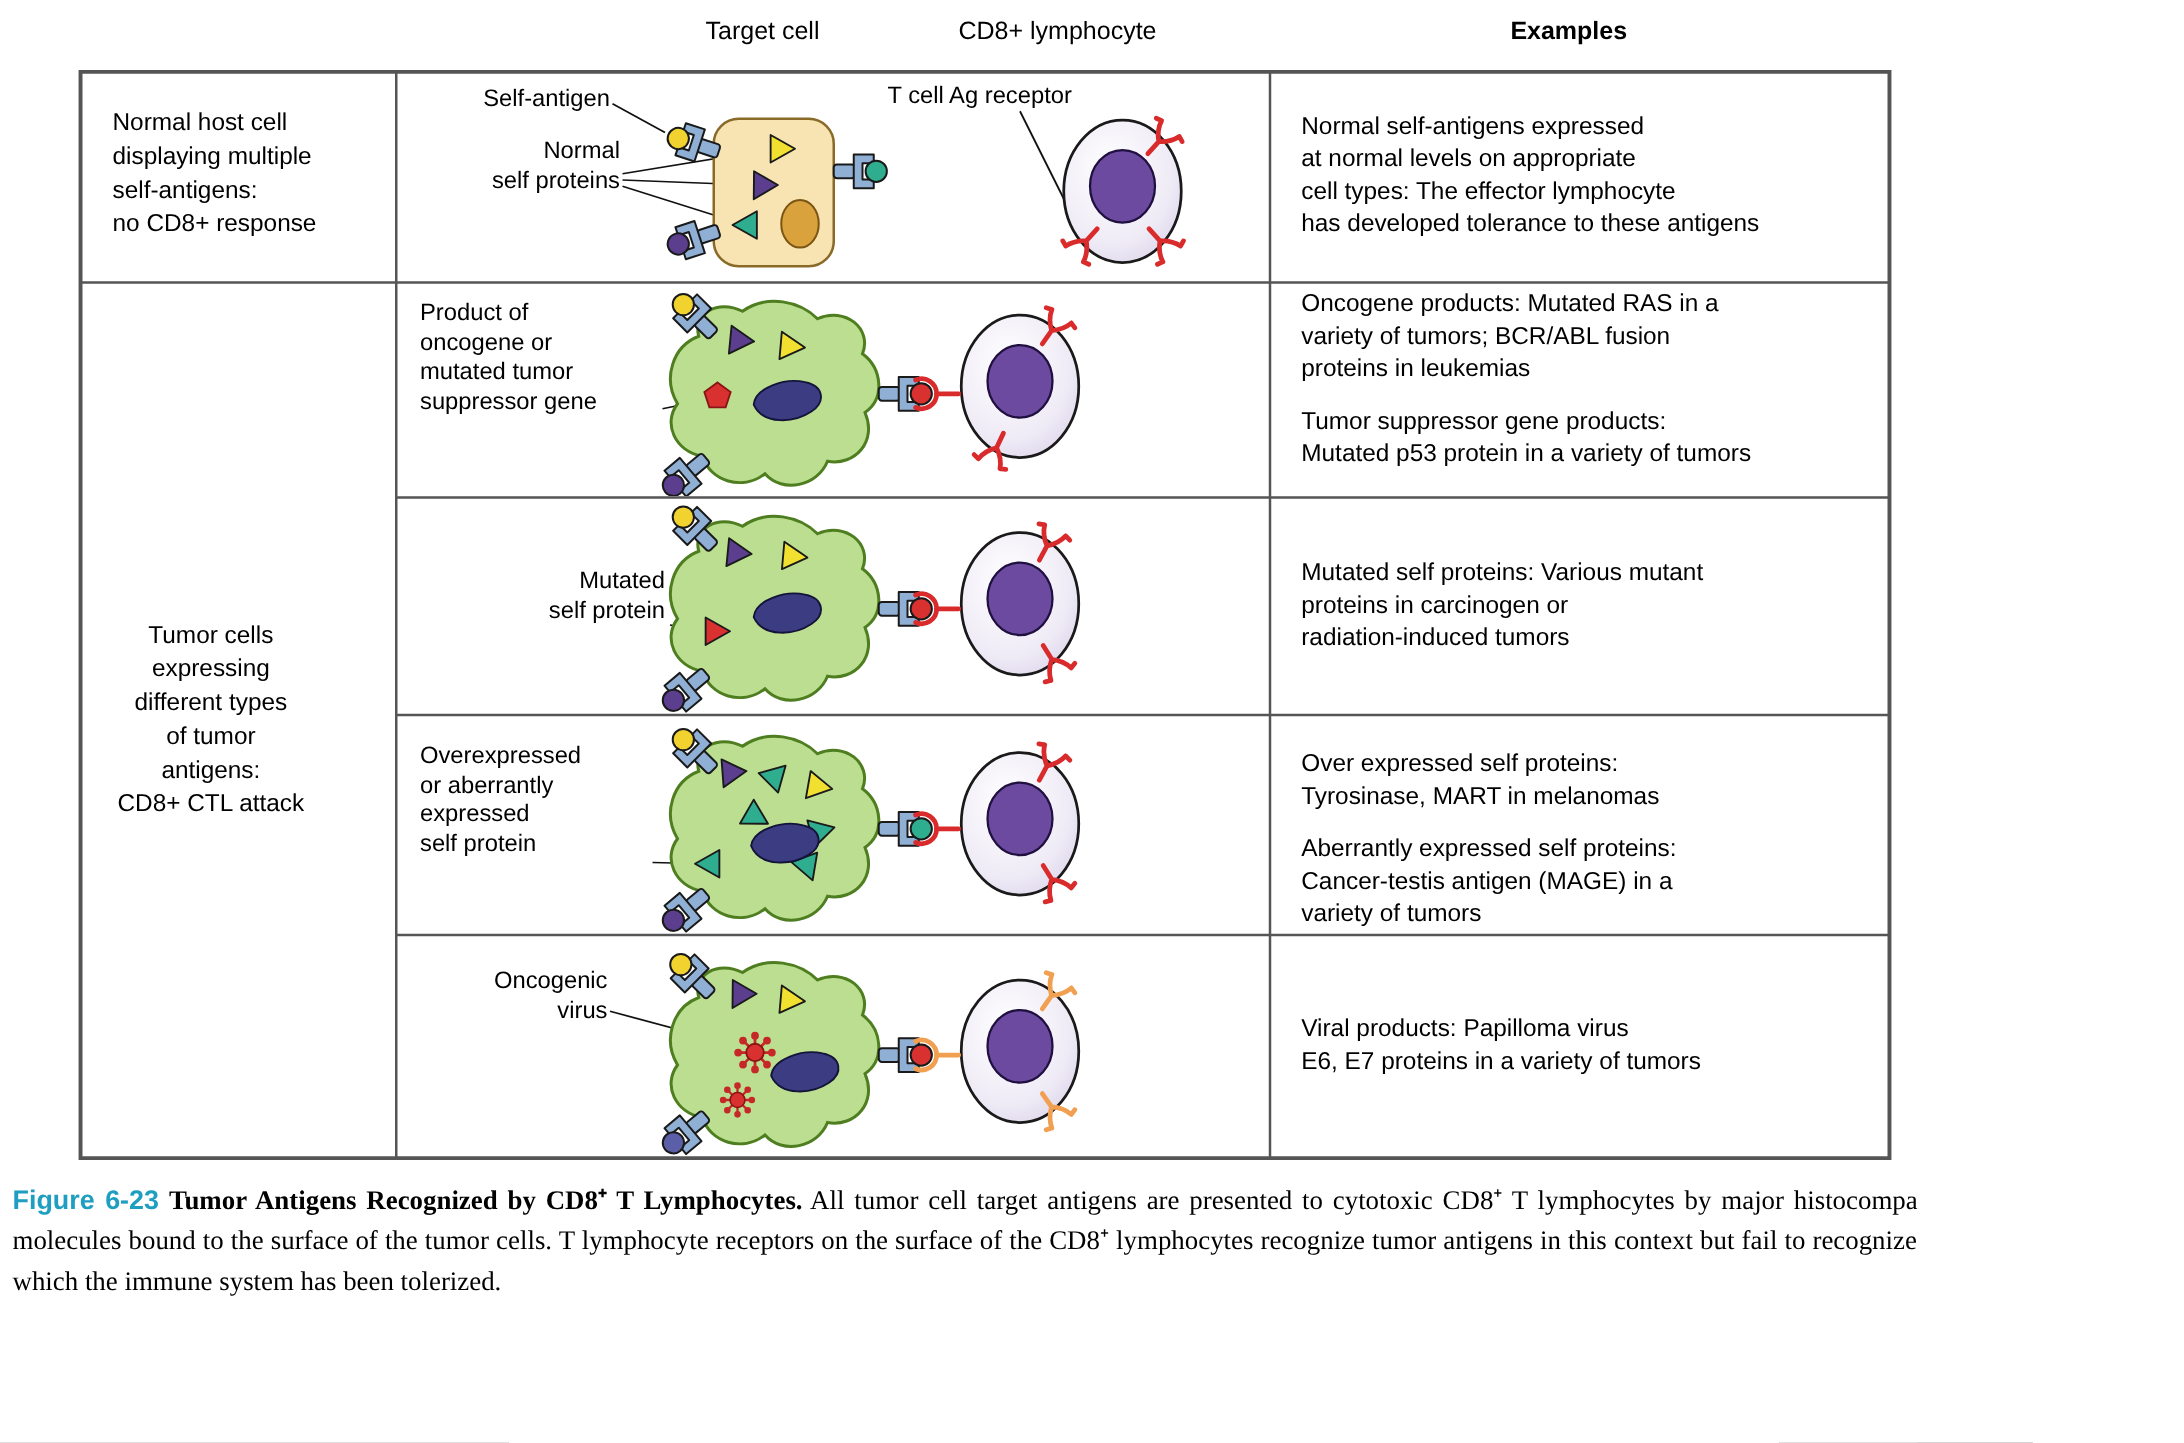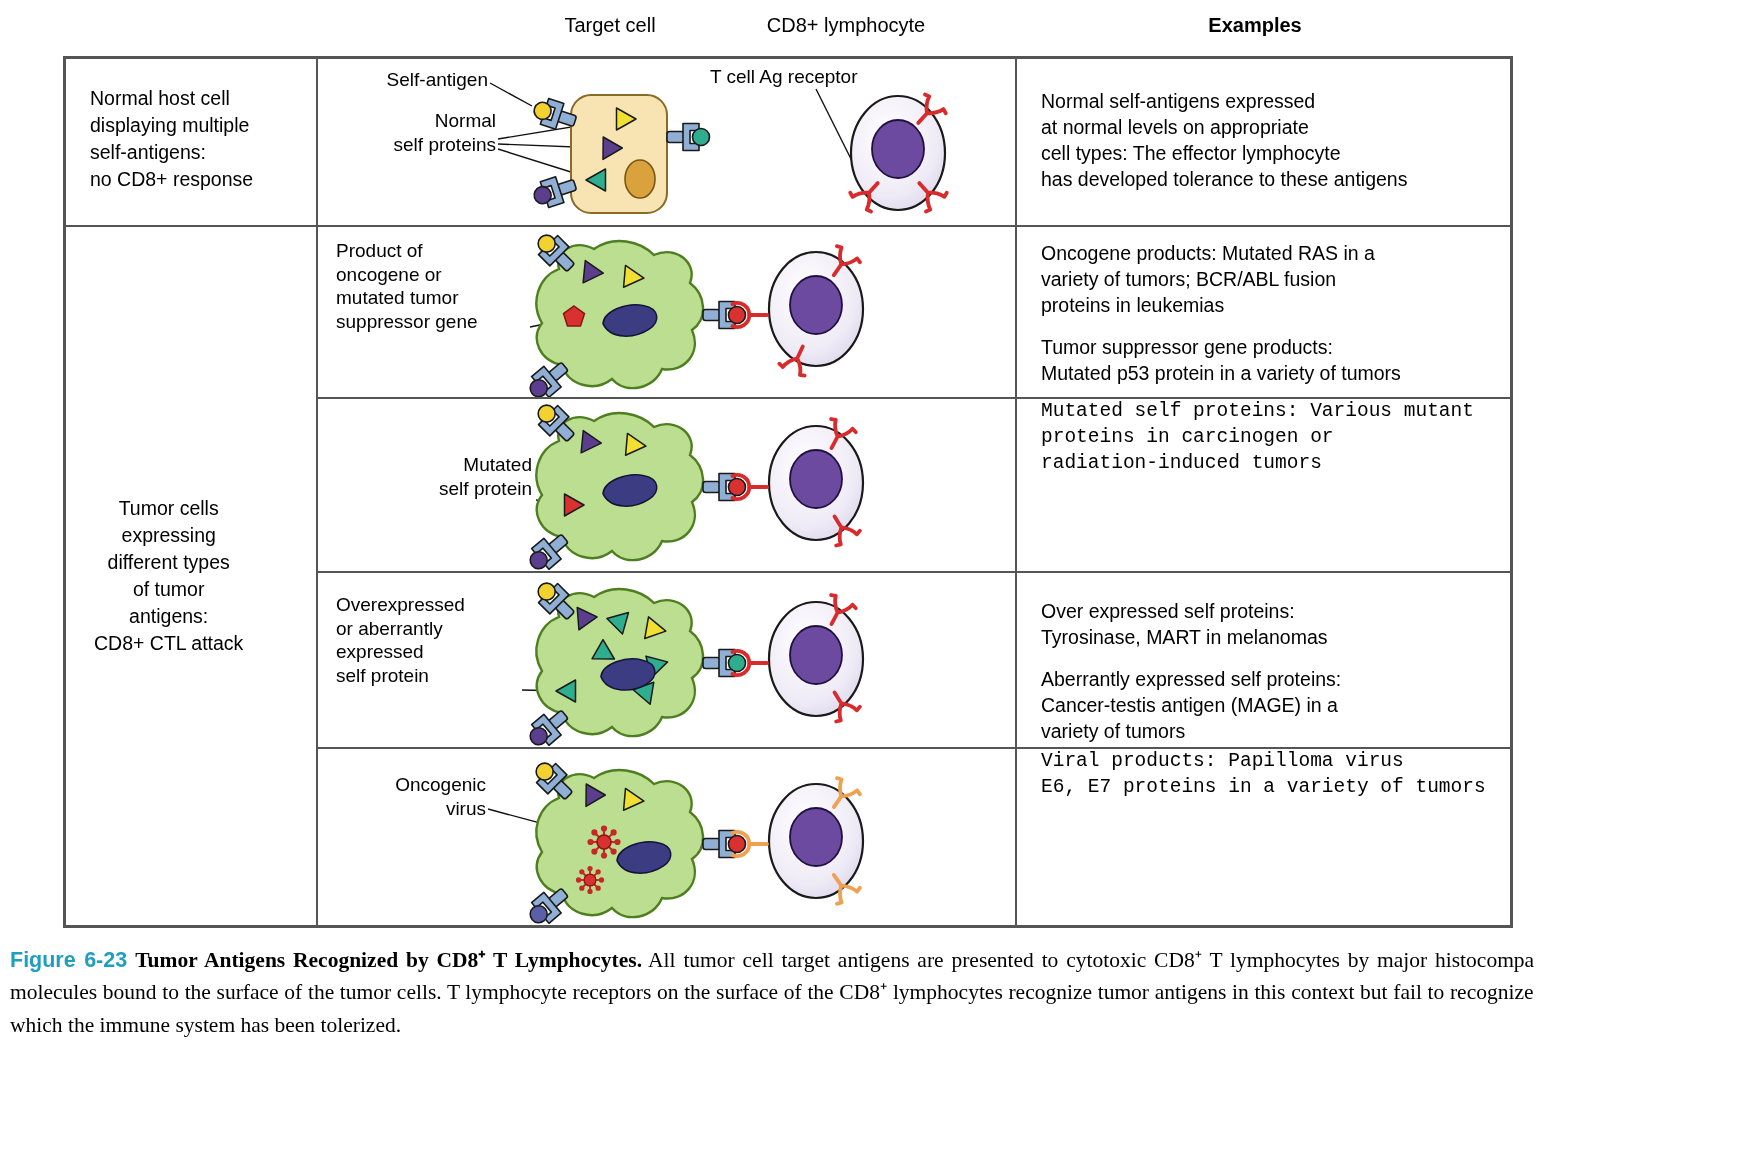--- a/index.html
+++ b/index.html
@@ -9,22 +9,22 @@
   .hdr.bold{font-weight:bold;}
   .tbl{position:absolute;left:63px;top:56px;display:grid;
        grid-template-columns:250px 697px 493px;
        grid-template-rows:166px 170px 172px 174px 176px;
        gap:2px;background:#555;border:3px solid #555;}
   .cell{background:#fff;position:relative;}
   .lcell{padding:26px 16px 0 24px;font-size:19.5px;line-height:1.38;white-space:pre-line;}
   .lmerged{grid-row:2 / span 4;display:flex;align-items:center;text-align:center;}
   .lmerged .inner{padding:0 12px 0 28px;font-size:19.5px;line-height:1.38;white-space:pre-line;}
   .rcell{padding:0 18px 0 24px;display:flex;flex-direction:column;}
-  .rcell.top1{padding-top:30px;} .rcell.top2{padding-top:14px;}
-  .rcell.top4{padding-top:26px;} .rcell.mid{font-family:Liberation Mono, monospace;}
+  .rcell.top1{padding-top:30px;} .rcell.top2{padding-top:4px;}
+  .rcell.top4{padding-top:26px;} .rcell.mid{justify-content:center;}
   .ex{margin:0 0 16px 0;font-size:19.5px;line-height:1.33;white-space:pre-line;}
   .ex:last-child{margin-bottom:0;}
   .mid{overflow:hidden;}
   .mid svg.diag{position:absolute;left:0;top:0;}
   .dlabel{position:absolute;font-size:19px;line-height:1.24;white-space:pre-line;}
   .dlabel.r{text-align:right;}
   .leader{stroke:#111;stroke-width:1.4;}
   .caption{position:absolute;left:10px;top:944px;width:1728px;margin:0;
            font-family:"Liberation Serif",serif;font-size:21.5px;line-height:1.5;
            text-align:justify;}

